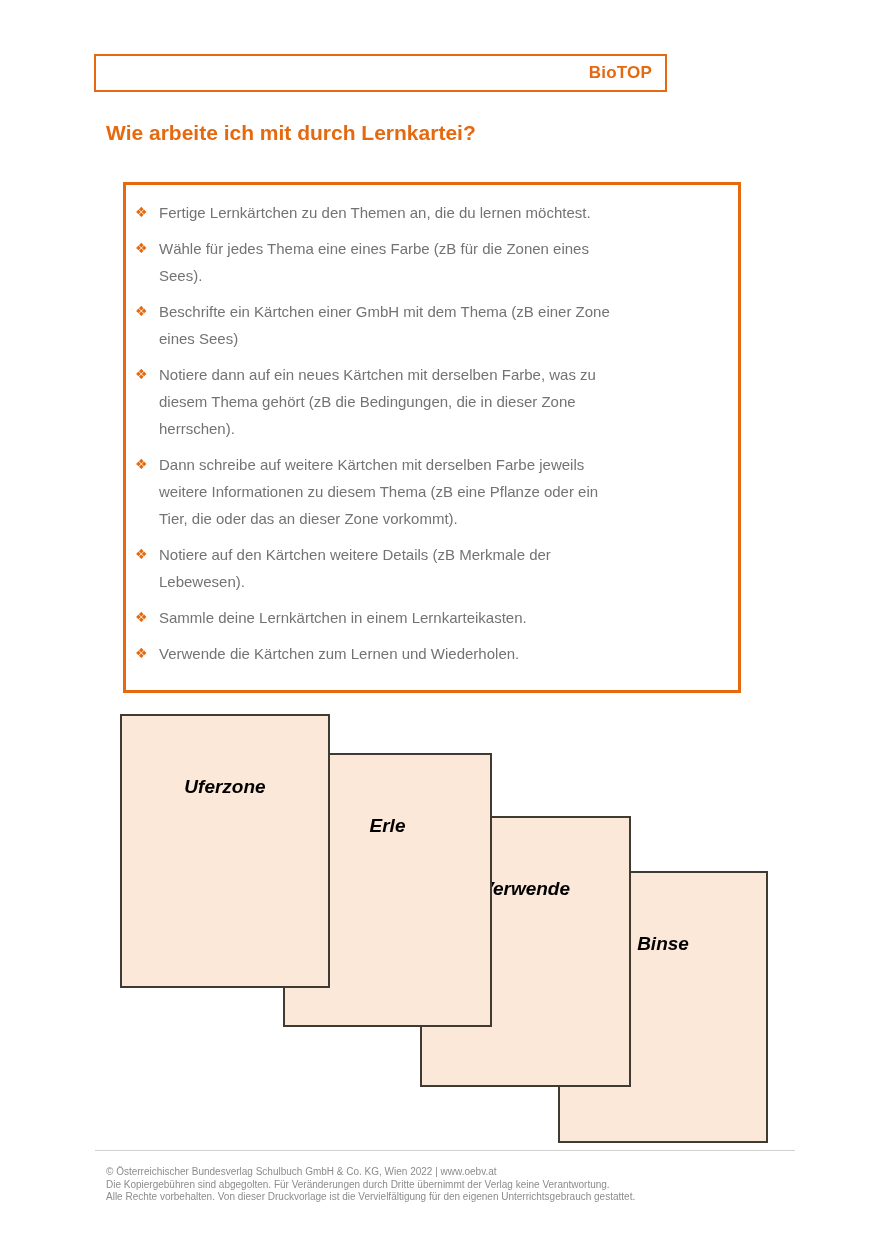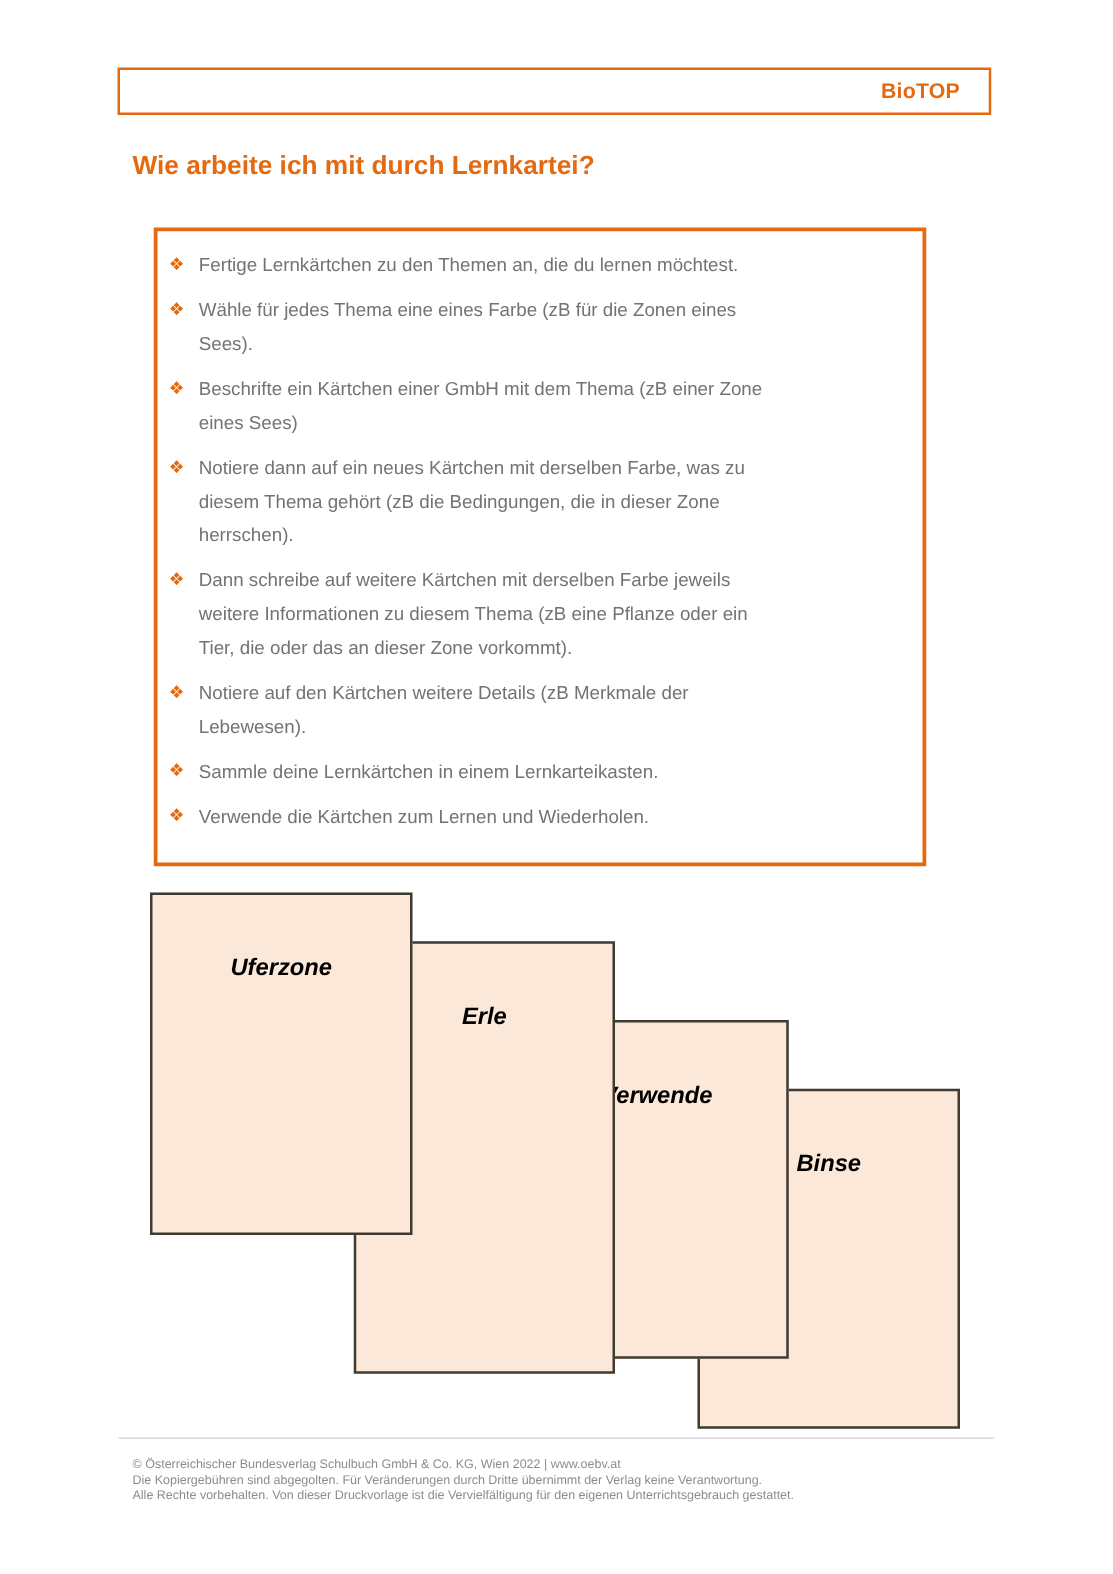--- a/index.html
+++ b/index.html
@@ -8,24 +8,24 @@
     width: 890px; height: 1259px;
     font-family: "Liberation Sans", sans-serif;
     position: relative;
     color: #1a1a1a;
   }
   .page { position: absolute; inset: 0; background: #ffffff; overflow: hidden; }
 
   
   .header-box {
     position: absolute; left: 94px; top: 54px;
-    width: 699px; height: 38px;
+    width: 573px; height: 38px;
     border: 2px solid #e5690f;
     display: flex; align-items: center; justify-content: flex-end;
-    padding-right: 23px;
+    padding-right: 13px;
   }
   .logo {
     color: #e5690f; font-weight: bold; font-size: 17px; letter-spacing: 0.2px;
   }
 
   
   .title {
     position: absolute; left: 106px; top: 121px;
     font-size: 21px; font-weight: bold; color: #e5690f;
   }
@@ -56,24 +56,24 @@
 
   
   .card {
     position: absolute;
     background: #fce8d8;
     border: 2px solid #3f3b33;
     text-align: center;
   }
   .card-label {
     display: block; padding-top: 48px;
-    font-size: 19px; font-weight: bold; font-style: italic; color: #000000;
+    font-size: 19px; font-weight: bold; font-style: italic; color: #000000; margin-top: 12px;
   }
   .card-0 { left: 120px; top: 714px; width: 210px; height: 274px; z-index: 40; }
-  .card-1 { left: 283px; top: 753px; width: 209px; height: 346px; z-index: 30; }
+  .card-1 { left: 283px; top: 753px; width: 209px; height: 274px; z-index: 30; }
   .card-2 { left: 420px; top: 816px; width: 211px; height: 271px; z-index: 20; }
   .card-3 { left: 558px; top: 871px; width: 210px; height: 272px; z-index: 10; }
 
   
   .footer-rule {
     position: absolute; left: 95px; top: 1150px;
     width: 700px; height: 1px; background: #d0d0d0;
   }
   .footer {
     position: absolute; left: 106px; top: 1166px;

